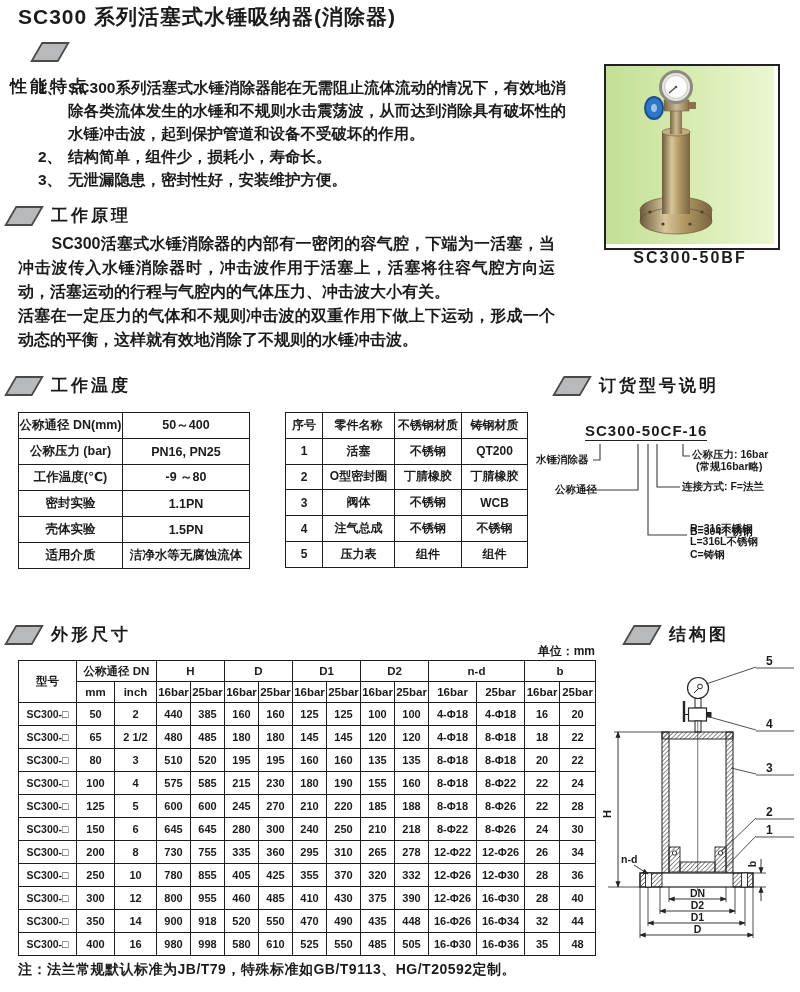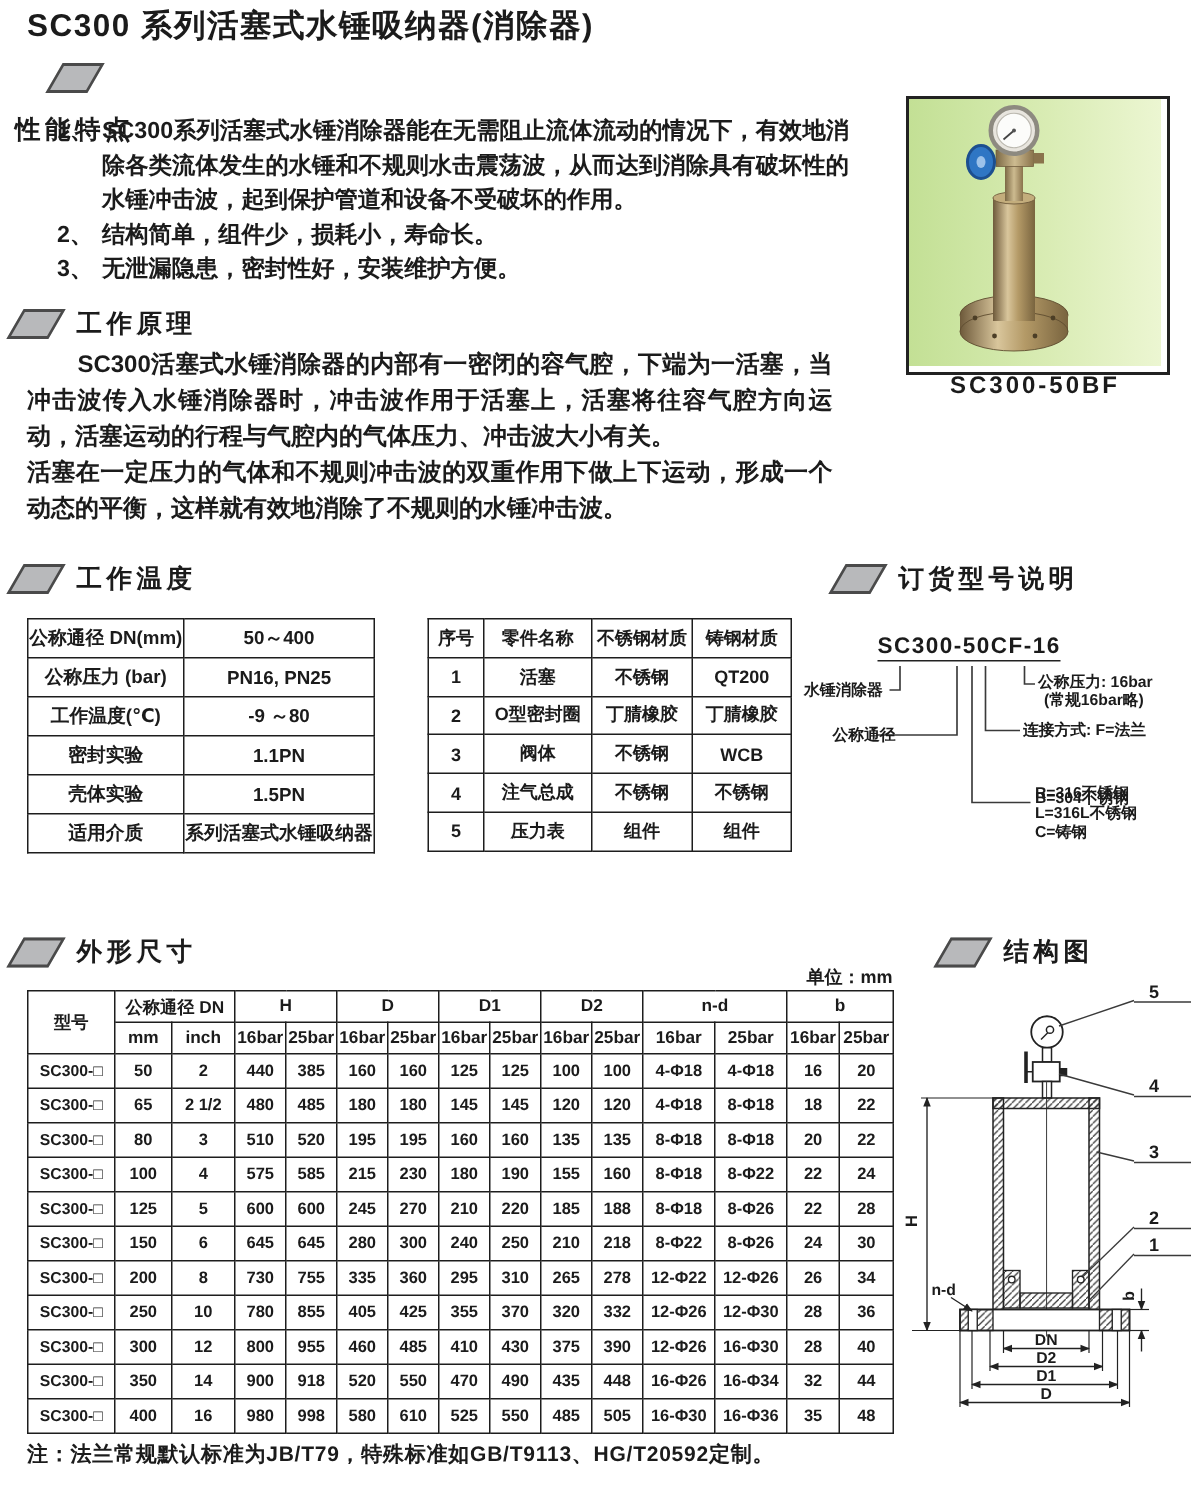--- a/index.html
+++ b/index.html
@@ -151,21 +151,21 @@
         <tr>
           <td>密封实验</td>
           <td>1.1PN</td>
         </tr>
         <tr>
           <td>壳体实验</td>
           <td>1.5PN</td>
         </tr>
         <tr>
           <td>适用介质</td>
-          <td>系列活塞式水锤吸纳器</td>
+          <td>洁净水等无腐蚀流体</td>
         </tr>
       </tbody>
   </table>
 
   <table id="materials-table" class="t abs">
     <colgroup>
         <col style="width:37px">
         <col style="width:72px">
         <col style="width:67px">
         <col style="width:66px">

